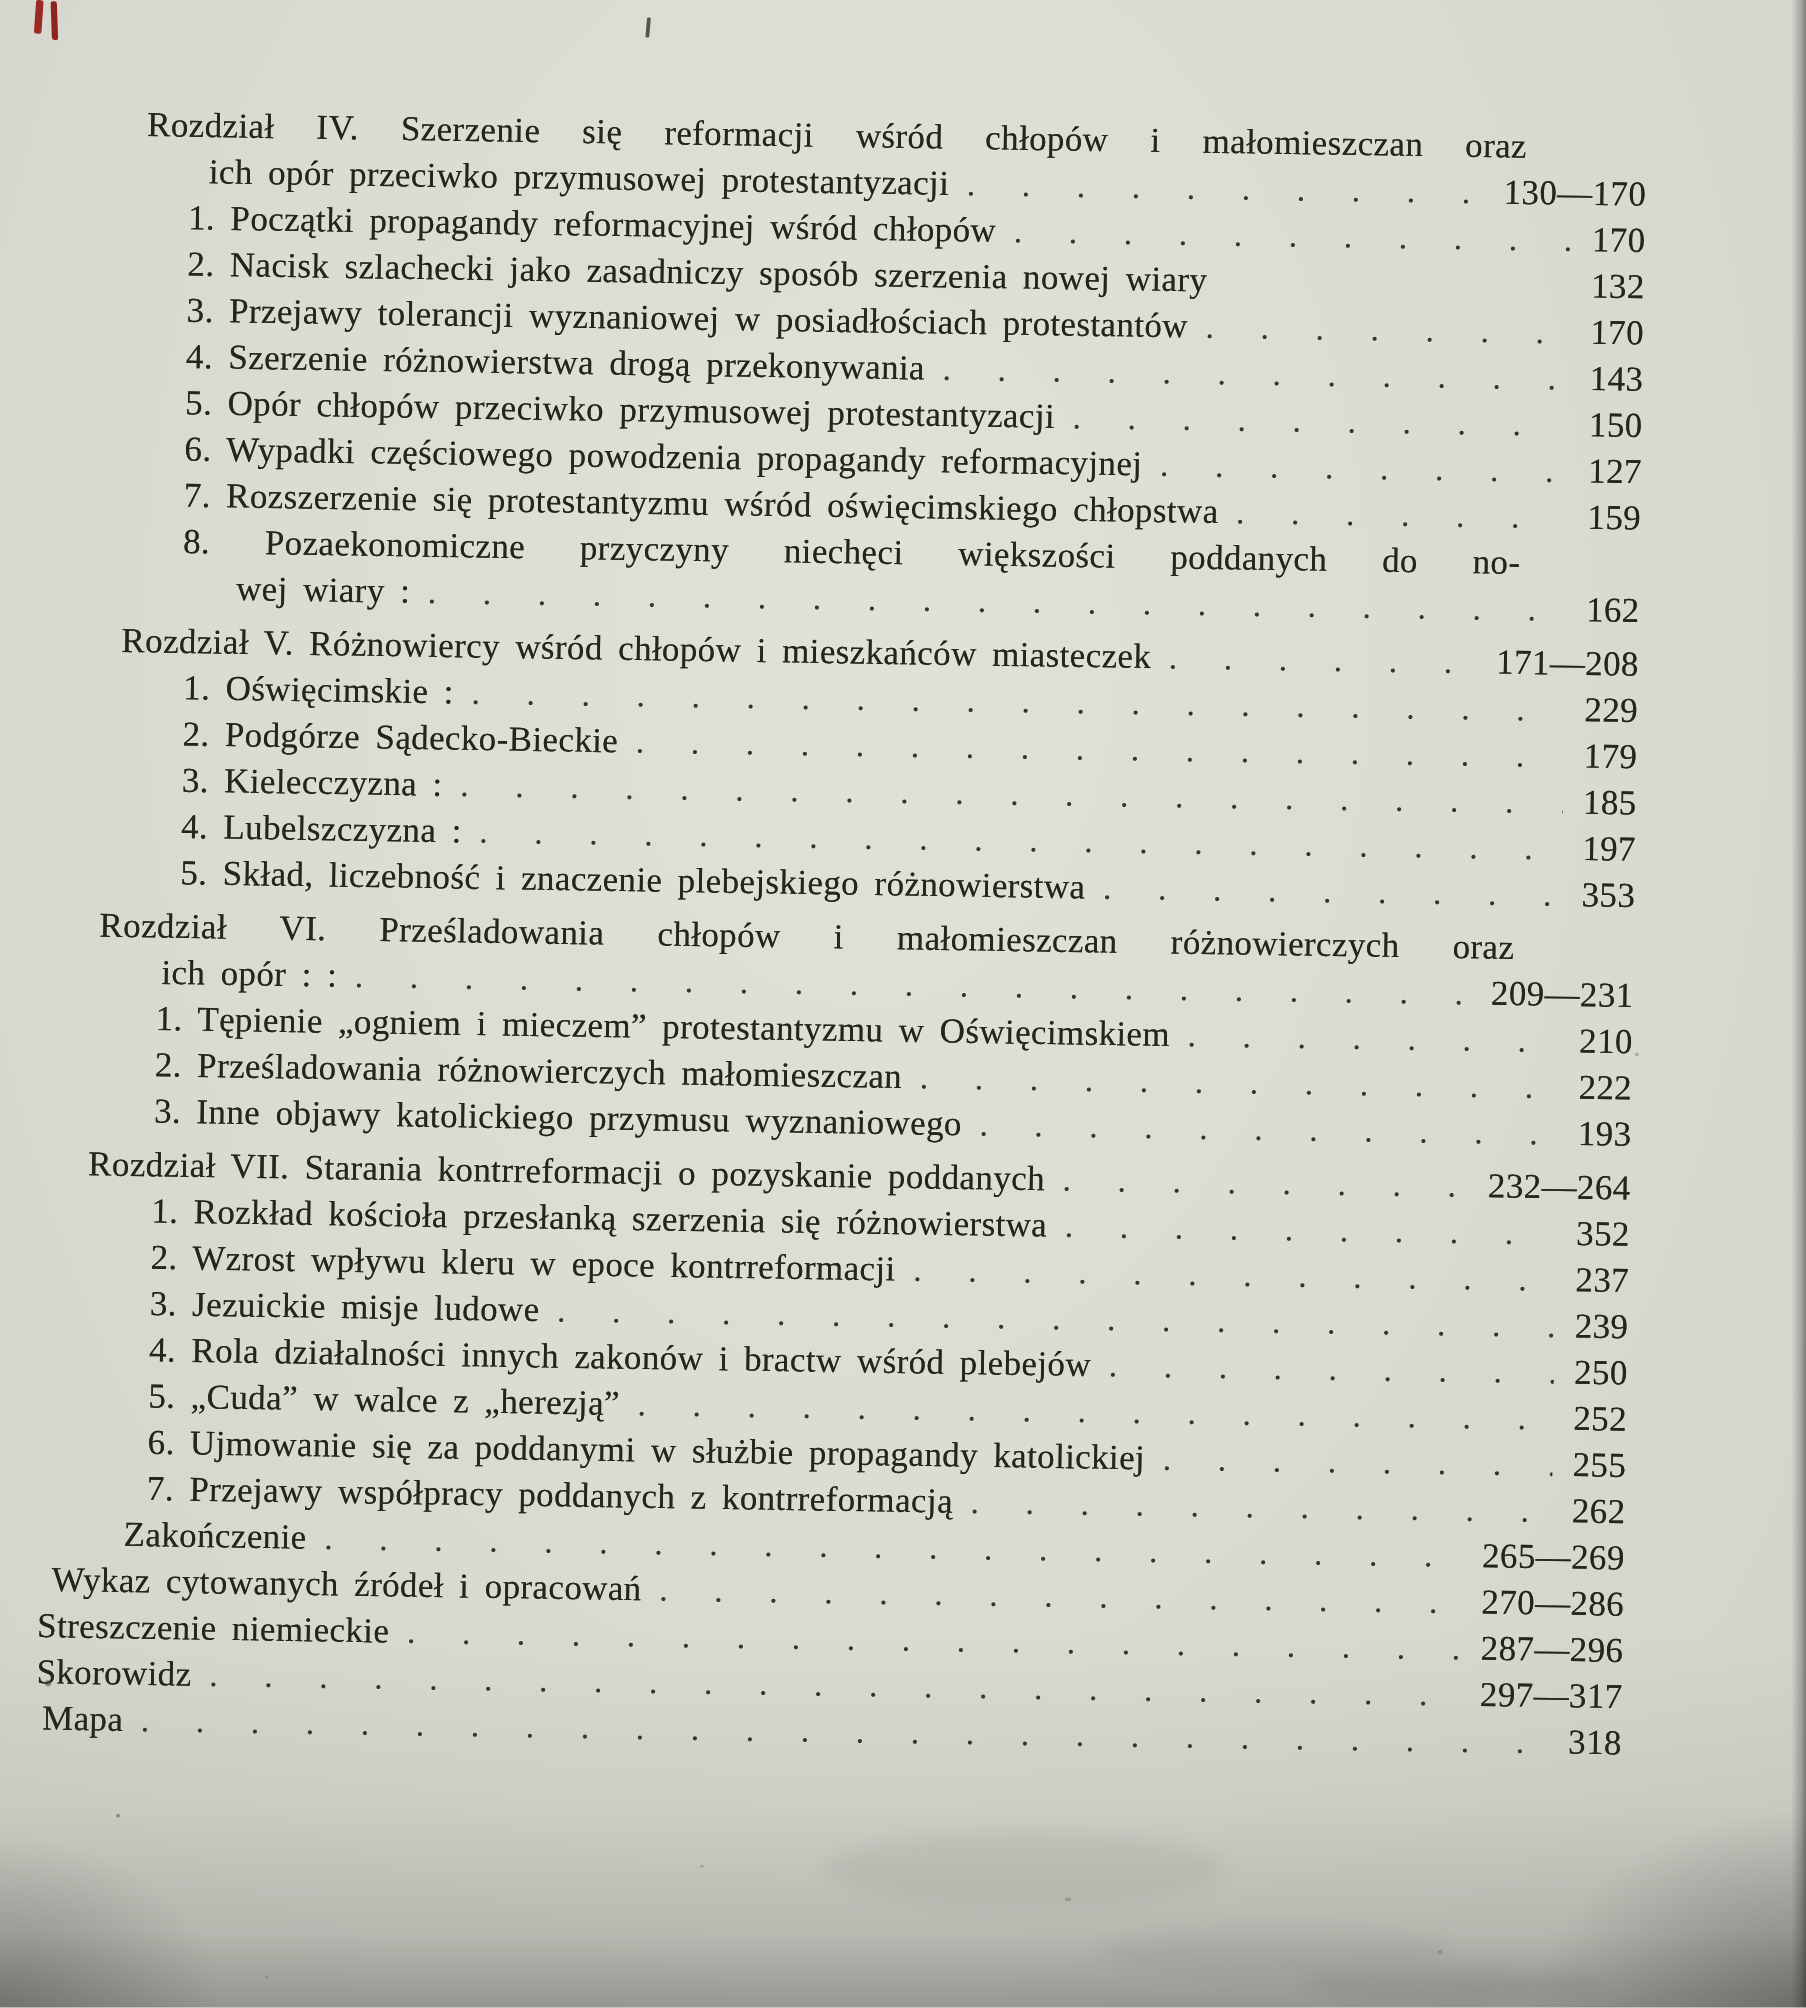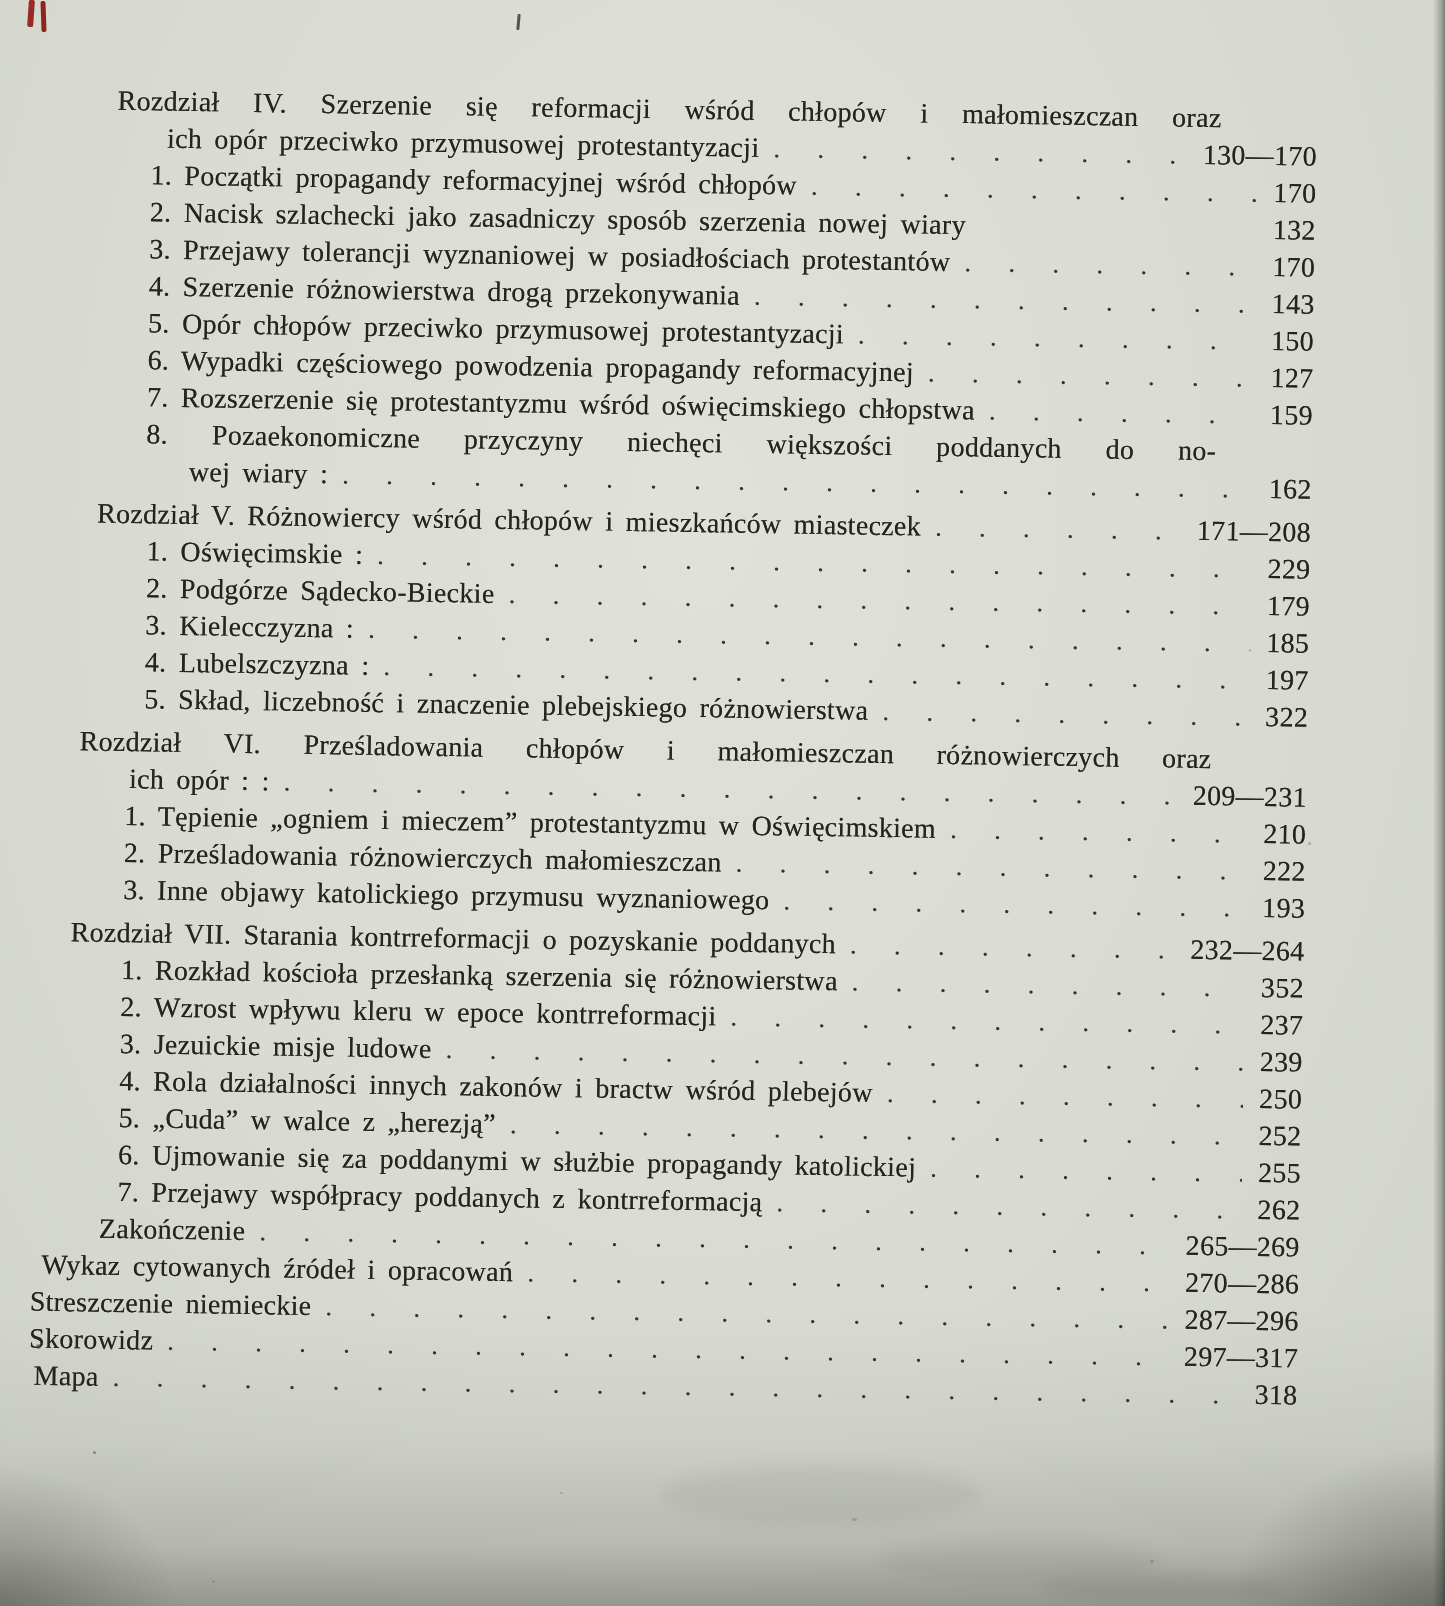--- a/index.html
+++ b/index.html
@@ -160,21 +160,21 @@
         <span class="pg">185</span>
       </div>
       <div class="row lvl-i5">
         <span class="txt">4. Lubelszczyzna :</span>
         <span class="dots"></span>
         <span class="pg">197</span>
       </div>
       <div class="row lvl-i5">
         <span class="txt">5. Skład, liczebność i znaczenie plebejskiego różnowierstwa</span>
         <span class="dots"></span>
-        <span class="pg">322</span>
+        <span class="pg">353</span>
       </div>
       <div class="row lvl-c6 full gap">
         <span class="txt">Rozdział VI. Prześladowania chłopów i małomieszczan różnowierczych oraz</span>
       </div>
       <div class="row lvl-c6c">
         <span class="txt">ich opór : :</span>
         <span class="dots"></span>
         <span class="pg">209—231</span>
       </div>
       <div class="row lvl-i6">

